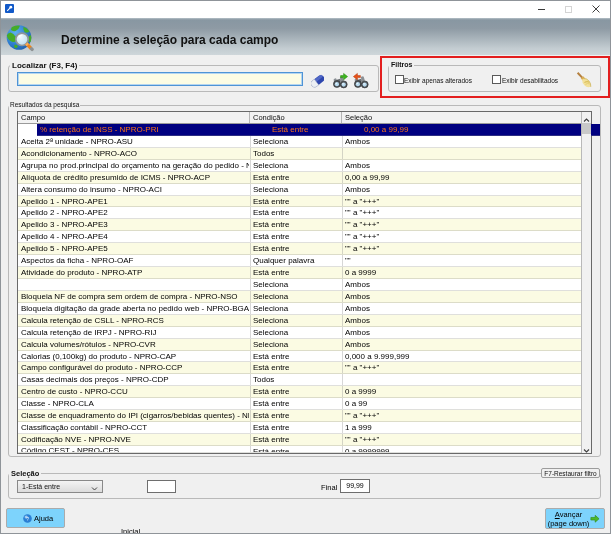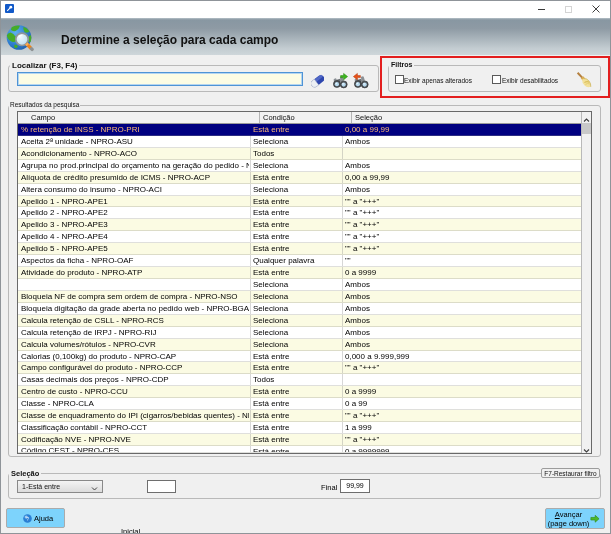--- a/index.html
+++ b/index.html
@@ -37,26 +37,26 @@
 .cb { width:9px; height:9px; border:1px solid #5a5a5a; background:#fff; }
 #cb1 { left:395px; top:75px; }
 #cb2 { left:492px; top:75px; }
 .cblab { font-size:6.5px; color:#111; }
 #cbl1 { left:404px; top:77px; }
 #cbl2 { left:502px; top:77px; }
 
 #gb-res { left:8px; top:105px; width:593px; height:352px; }
 #tbl { left:17px; top:111px; width:575px; height:343px; border:1px solid #696969; background:#fff; }
 #thead { position:absolute; left:0; top:0; width:563px; height:12px; line-height:11px; background:#f2f2f2; border-bottom:1px solid #9a9a9a; }
-.hc { position:absolute; top:0; height:11px; font-size:7.5px; color:#111; padding:0 8px 0 3px; border-right:1px solid #b5b5b5; line-height:12px; overflow:hidden; white-space:nowrap;margin-left:10px; }
+.hc { position:absolute; top:0; height:11px; font-size:7.5px; color:#111; padding:0 8px 0 3px; border-right:1px solid #b5b5b5; line-height:12px; overflow:hidden; white-space:nowrap; }
 #rows { position:absolute; left:0; top:12px; width:563px; }
 .row { position:relative; width:563px; height:11.93px; overflow:hidden; }
 .row.y { background:#fbfbe3; }
 .row.w { background:#ffffff; }
-.row.sel { background:#000080; color:#fdba74; }
+.row.sel { background:#000080; color:#f97316;margin-left:19px; }
 .c0,.c1,.c2 { position:absolute; top:0; height:12px; line-height:12px; font-size:8px; white-space:nowrap; overflow:hidden; }
 .c0 { left:3px; width:228px; }
 .c1 { left:235px; width:89px; }
 .c2 { left:327px; width:236px; }
 .vline1 { position:absolute; left:232px; top:0; bottom:0; width:1px; background:rgba(140,140,140,0.35); }
 .vline2 { position:absolute; left:324px; top:0; bottom:0; width:1px; background:rgba(140,140,140,0.35); }
 .rsep { border-bottom:1px solid rgba(150,150,140,0.30); }
 
 #vsb { position:absolute; right:0; top:0; width:10px; height:341px; background:#f1f1f1; border-left:1px solid #b9b9b9; }
 #vsb-up { position:absolute; left:0; top:0; width:9px; height:11px; background:#f1f1f1; }

